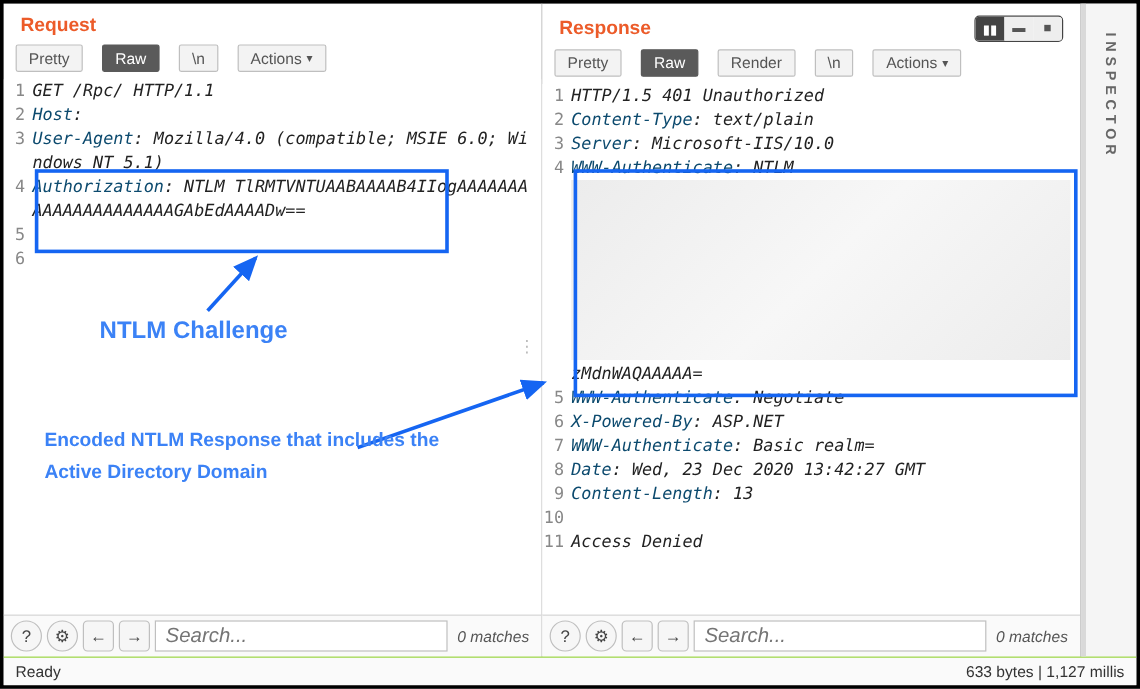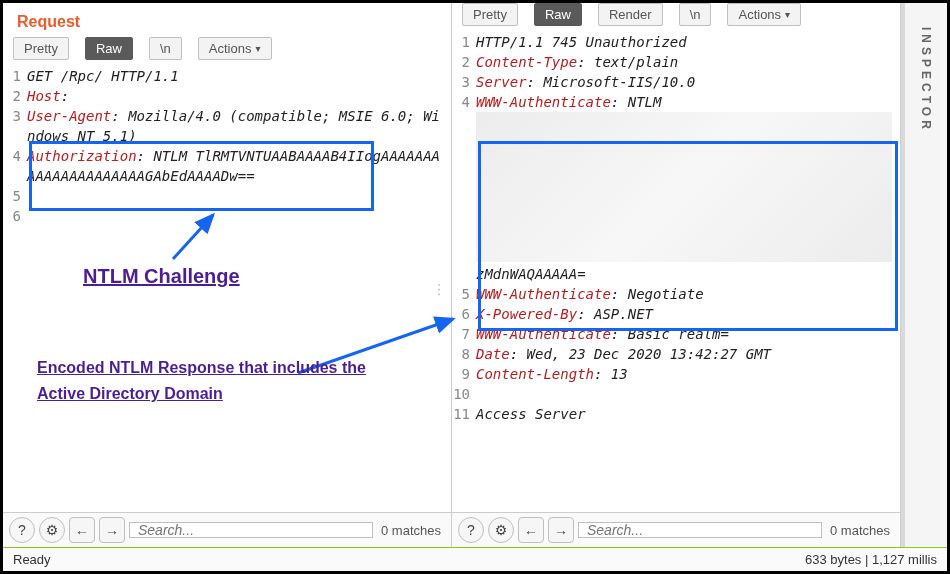--- a/index.html
+++ b/index.html
@@ -10,28 +10,28 @@
   .header { padding: 10px 14px 6px; display: flex; align-items: center; justify-content: space-between; }
   .title { color: #ec5b29; font-weight: bold; font-size: 16px; }
   .toolbar { display: flex; gap: 16px; padding: 0 10px 6px; align-items: center; }
   .tbtn { border: 1px solid #bfbfbf; background: #f3f3f3; color: #555; padding: 3px 10px; border-radius: 2px; font-size: 13px; cursor: pointer; display: inline-flex; align-items: center; gap: 4px; }
   .tbtn.active { background: #5a5a5a; color: #fff; border-color: #5a5a5a; text-align: center; }
   .chev { font-size: 10px; }
   .editor { flex: 1; overflow: hidden; font-family: "Menlo","Consolas",monospace; font-size: 14px; line-height: 20px; background: #fff; position: relative; }
   .row { display: flex; }
   .gutter { width: 24px; text-align: right; padding-right: 6px; color: #888; user-select: none; }
   .code { flex: 1; white-space: pre-wrap; word-break: break-all; color: #222; padding-right: 8px; font-style: italic; }
-  .hkey { color: #b91c1c; }
+  .hkey { color: #0c4a6e; }
   .hbox { border: 3px solid #1565f2; position: absolute; pointer-events: none; }
-  .anno { position: absolute; color: #4c1d95; font-weight: bold; font-family: Arial, sans-serif; z-index: 5; text-decoration: underline; }
+  .anno { position: absolute; color: #3b82f6; font-weight: bold; font-family: Arial, sans-serif; z-index: 5; }
   .footer { display: flex; align-items: center; gap: 4px; padding: 4px 6px; border-top: 1px solid #ccc; background: #fafafa; }
   .fbtn { width: 26px; height: 26px; border: 1px solid #bfbfbf; border-radius: 50%; background: #f6f6f6; display: flex; align-items: center; justify-content: center; cursor: pointer; font-size: 14px; color: #444; }
   .fbtn.sq { border-radius: 4px; }
-  .search { flex: 1; height: 16px; border: 1px solid #bfbfbf; padding: 0 8px; font-size: 14px; font-style: italic; color: #737373; background: #fff; }
-  .matches { color: #555; font-size: 13px; padding: 0 4px; }
+  .search { flex: 1; height: 26px; border: 1px solid #bfbfbf; padding: 0 8px; font-size: 17px; font-style: italic; color: #737373; background: #fff; }
+  .matches { color: #555; font-size: 13px; padding: 0 4px; font-style: italic; }
   .inspector { width: 46px; background: #f5f5f5; border-left: 4px solid #d9d9d9; display: flex; flex-direction: column; align-items: center; padding-top: 8px; gap: 12px; }
   .inspector-handle { width: 20px; height: 4px; display: flex; flex-direction: column; gap: 2px; }
   .inspector-handle div { height: 2px; background: #666; }
   .inspector-label { writing-mode: vertical-rl; letter-spacing: 4px; color: #666; font-size: 12px; font-weight: 600; }
   .viewbtns { display: flex; border: 1px solid #444; border-radius: 4px; overflow: hidden; }
   .viewbtns span { width: 24px; height: 20px; display: flex; align-items: center; justify-content: center; font-size: 11px; background: #eee; color: #555; cursor: pointer; }
   .viewbtns span.active { background: #444; color: #fff; }
   .status { height: 24px; border-top: 1px solid #84cc16; background: #fafafa; display: flex; align-items: center; justify-content: space-between; padding: 0 10px; font-size: 13px; color: #333; }
   .blur { background: linear-gradient(135deg,#ececec,#f7f7f7,#ececec); color: transparent; }
   svg.arrow { position: absolute; pointer-events: none; z-index: 4; }
@@ -98,34 +98,42 @@
           <marker id="ah1" markerWidth="8" markerHeight="8" refX="6" refY="3" orient="auto">
             <path d="M0,0 L7,3 L0,6 Z" fill="#1565f2"></path>
           </marker>
         </defs>
       <line x1="10" y1="50" x2="50" y2="6" stroke="#1565f2" stroke-width="3" marker-end="url(#ah1)"></line>
     </svg>
     <div class="anno" style="left:34px; top:352px; font-size:16px; line-height:26px; width:330px;">Encoded NTLM Response that includes the Active Directory Domain</div>
   </div>
 
   <div class="pane">
+    <div class="header">
+      <span class="title">Response</span>
+      <span class="viewbtns">
+        <span class="active">▮▮</span>
+        <span>▬</span>
+        <span>■</span>
+      </span>
+    </div>
     <div class="toolbar">
       <button class="tbtn">Pretty</button>
       <button class="tbtn active">Raw</button>
       <button class="tbtn">Render</button>
       <button class="tbtn">\n</button>
       <button class="tbtn">
           <span>Actions</span>
           <span class="chev">▾</span>
         </button>
     </div>
     <div class="editor" id="res-ed">
         <div class="row">
           <div class="gutter">1</div>
-          <div class="code">HTTP/1.1 745 Unauthorized</div>
+          <div class="code">HTTP/1.5 401 Unauthorized</div>
         </div>
         <div class="row">
           <div class="gutter">2</div>
           <div class="code"><span class="hkey">Content-Type</span>: text/plain</div>
         </div>
         <div class="row">
           <div class="gutter">3</div>
           <div class="code"><span class="hkey">Server</span>: Microsoft-IIS/10.0</div>
         </div>
         <div class="row">
@@ -155,21 +163,21 @@
         <div class="row">
           <div class="gutter">9</div>
           <div class="code"><span class="hkey">Content-Length</span>: 13</div>
         </div>
         <div class="row">
           <div class="gutter">10</div>
           <div class="code"></div>
         </div>
         <div class="row">
           <div class="gutter">11</div>
-          <div class="code">Access Server</div>
+          <div class="code">Access Denied</div>
         </div>
       </div>
     <div class="footer">
       <span class="fbtn">?</span>
       <span class="fbtn">⚙</span>
       <span class="fbtn sq">←</span>
       <span class="fbtn sq">→</span>
       <input class="search" placeholder="Search..." style="">
       <span class="matches">0 matches</span>
     </div>

